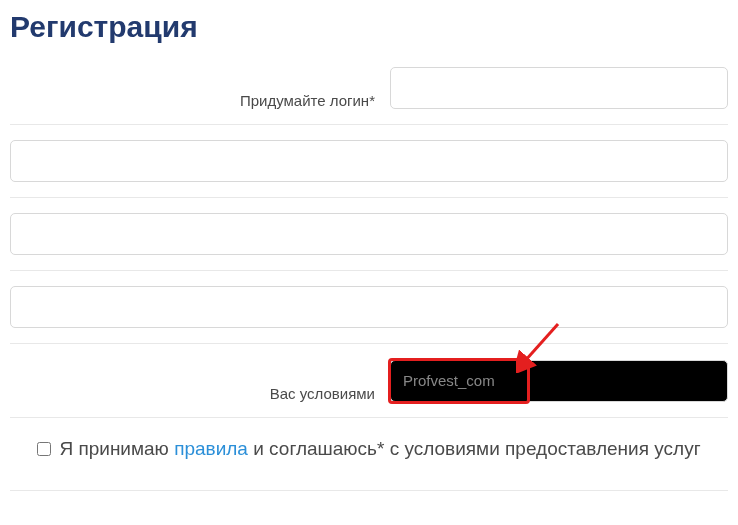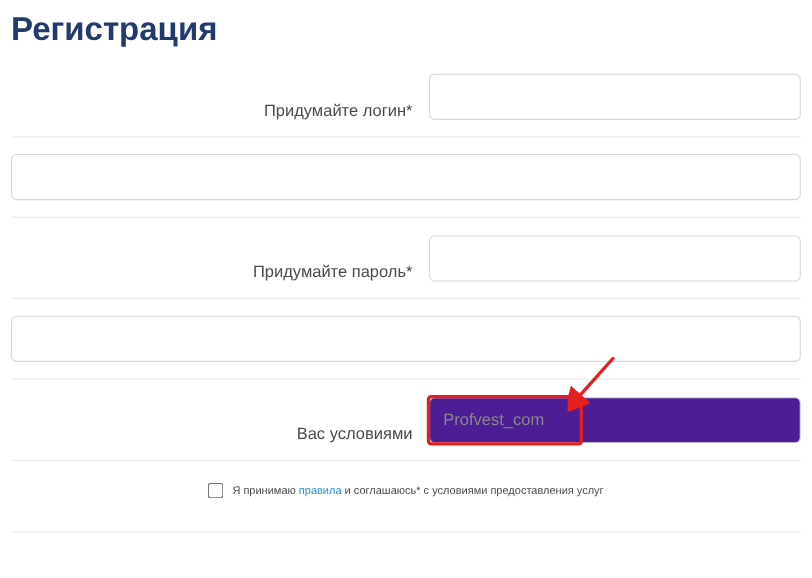--- a/index.html
+++ b/index.html
@@ -37,21 +37,21 @@
     .form-input {
       flex: 1;
       height: 42px;
       border: 1px solid #d8d8d8;
       border-radius: 5px;
       padding: 0 12px;
       font-size: 15px;
       background: #fff;
     }
     .form-input.readonly {
-      background: #4c1d95;
+      background: #000000;
       color: #888;
       cursor: default;
     }
     .highlight-wrapper {
       position: relative;
       flex: 1;
       display: flex;
     }
     .highlight-box {
       position: absolute;
@@ -75,21 +75,21 @@
       align-items: center;
       padding: 20px 0 30px 0;
       gap: 8px;
     }
     .terms-checkbox {
       width: 14px;
       height: 14px;
     }
     .terms-text {
       color: #4a4a4a;
-      font-size: 10px;
+      font-size: 19px;
     }
     .terms-link {
       color: #2b8fd8;
       text-decoration: none;
     }
     .bottom-line {
       border-bottom: 1px solid #e8e8e8;
       margin-bottom: 30px;
     }
   </style>
@@ -101,21 +101,20 @@
 <div class="form-row">
   <label class="form-label">Придумайте логин*</label>
   <input class="form-input" type="text" value="" style="">
 </div>
 
 <div class="form-row">
   <input class="form-input" type="text" value="" style="">
 </div>
 
 <div class="form-row">
-  <label class="form-label">Придумайте пароль*</label>
   <input class="form-input" type="password" value="" style="">
 </div>
 
 <div class="form-row">
   <input class="form-input" type="password" value="" style="">
 </div>
 
 <div class="form-row">
   <label class="form-label">Вас условиями</label>
   <div class="highlight-wrapper">

